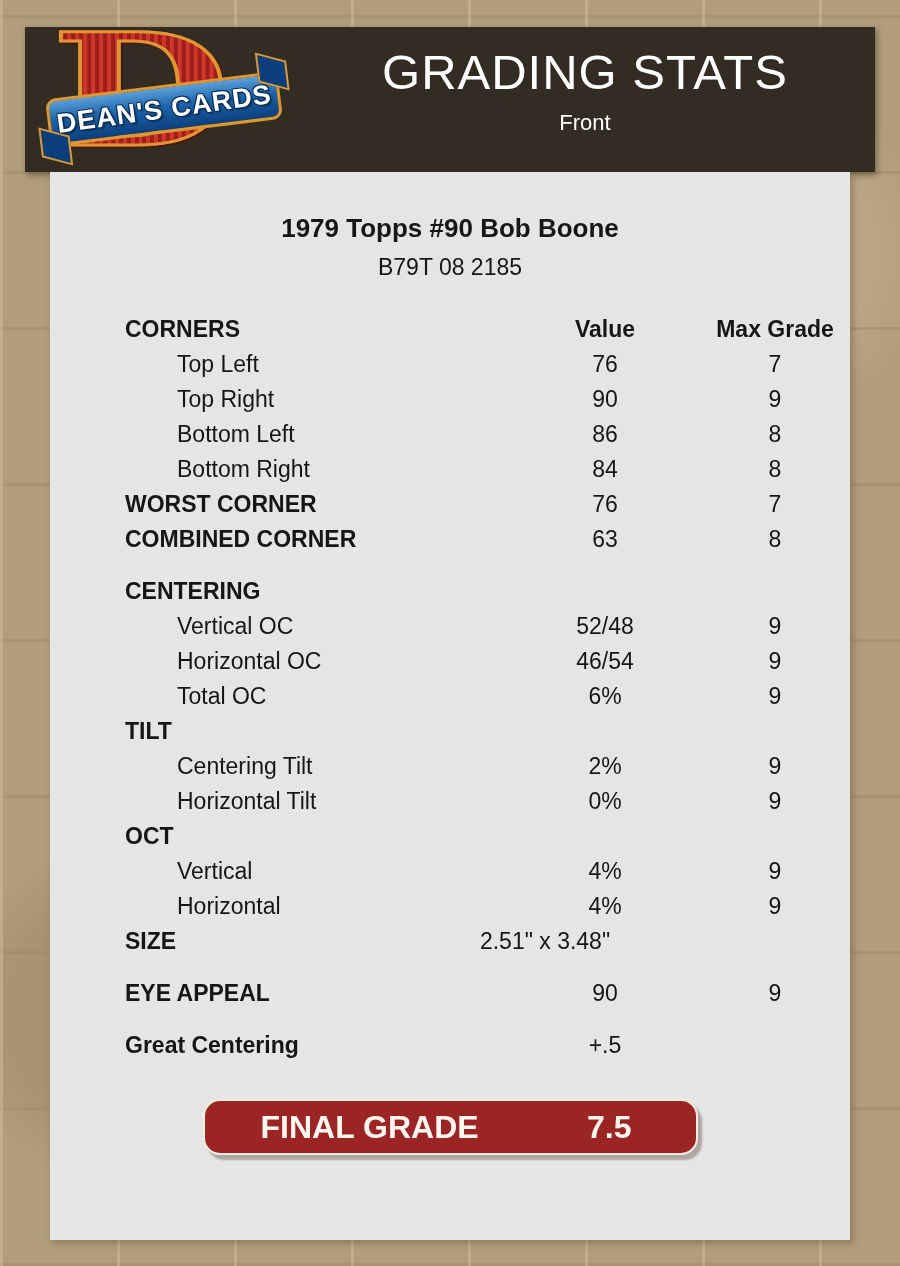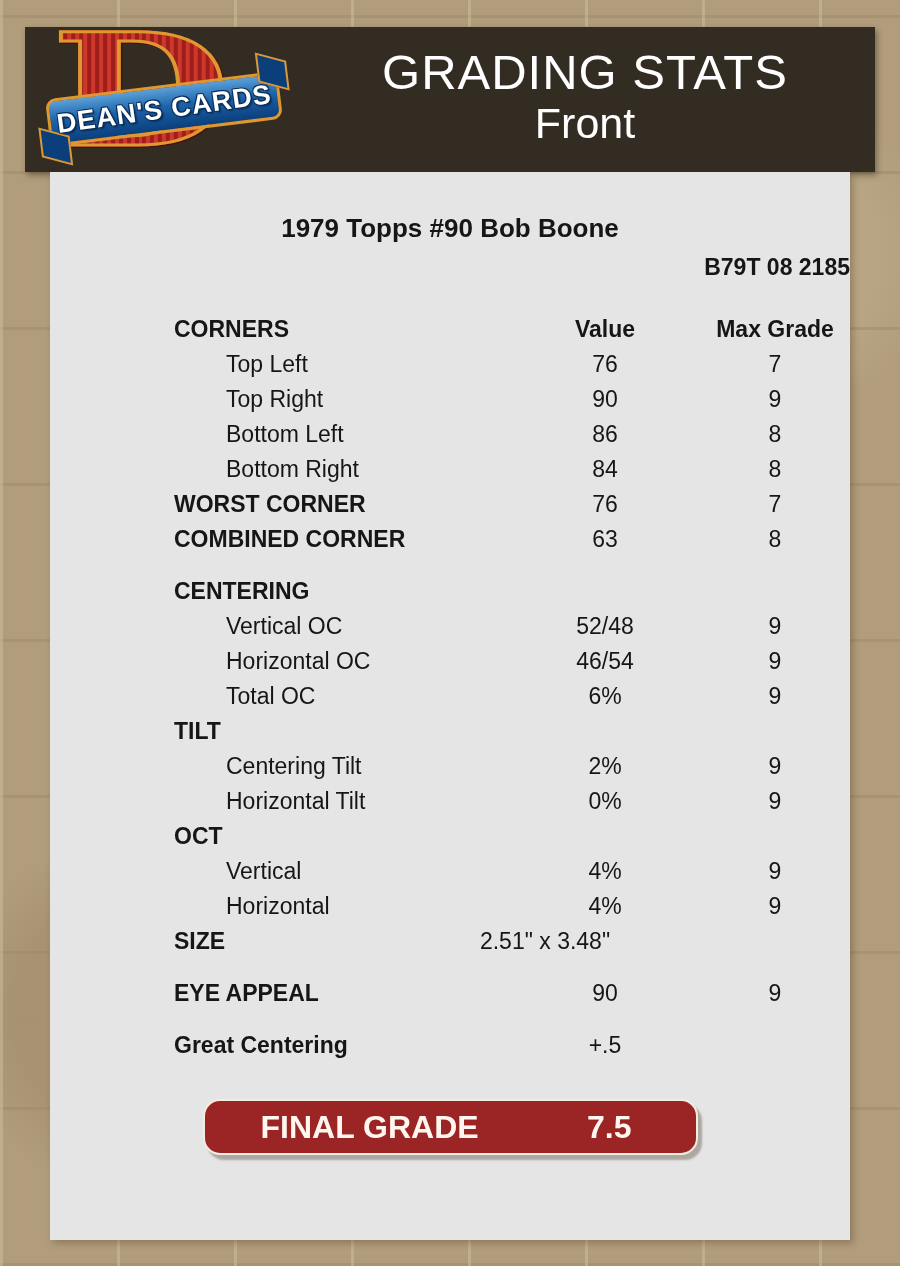--- a/index.html
+++ b/index.html
@@ -54,33 +54,33 @@
   }
   .logo-brand {
     font-weight:bold; font-size:27px; letter-spacing:1px; color:#ffffff;
     white-space:nowrap;
     text-shadow:-1px -1px 0 #0a2f5c, 1px -1px 0 #0a2f5c, -1px 1px 0 #0a2f5c,
                  1px 1px 0 #0a2f5c, 2px 2px 2px rgba(0,0,0,0.45);
     transform:rotate(-1deg);
   }
   .titles { flex:1; text-align:center; color:#ffffff; padding-top:16px; }
   .h-title { font-size:49px; line-height:58px; letter-spacing:1px; }
-  .h-sub   { font-size:43px; line-height:44px; }
+  .h-sub   { font-size:22px; line-height:44px; }
 
   
   .card {
     position:absolute; left:50px; top:172px; width:800px; height:1068px;
     background:#e5e5e5;
     box-shadow:3px 3px 7px rgba(70,55,30,0.35);
   }
   .card-title  { margin-top:40px; text-align:center; font-size:26px; font-weight:bold; line-height:32px; }
-  .card-serial { margin-top:8px;  text-align:right; font-size:23px; line-height:30px;font-weight:bold; }
-
-  
-  .stats { margin-top:30px; padding-left:103px; padding-right:5px;margin-left:21px; }
+  .card-serial { margin-top:8px;  text-align:center; font-size:23px; line-height:30px; }
+
+  
+  .stats { margin-top:30px; padding-left:75px; padding-right:5px; }
   .row { display:flex; height:35px; line-height:35px; font-size:23px; }
   .row-gap { height:17px; }
   .cell-label { flex:1; white-space:nowrap; }
   .cell-label.indent { padding-left:52px; }
   .cell-value { width:160px; margin-right:20px; text-align:center; white-space:nowrap; }
   .cell-value.wide { width:280px; margin-left:-120px; }
   .cell-max { width:140px; text-align:center; }
   .b { font-weight:bold; }
 
   

